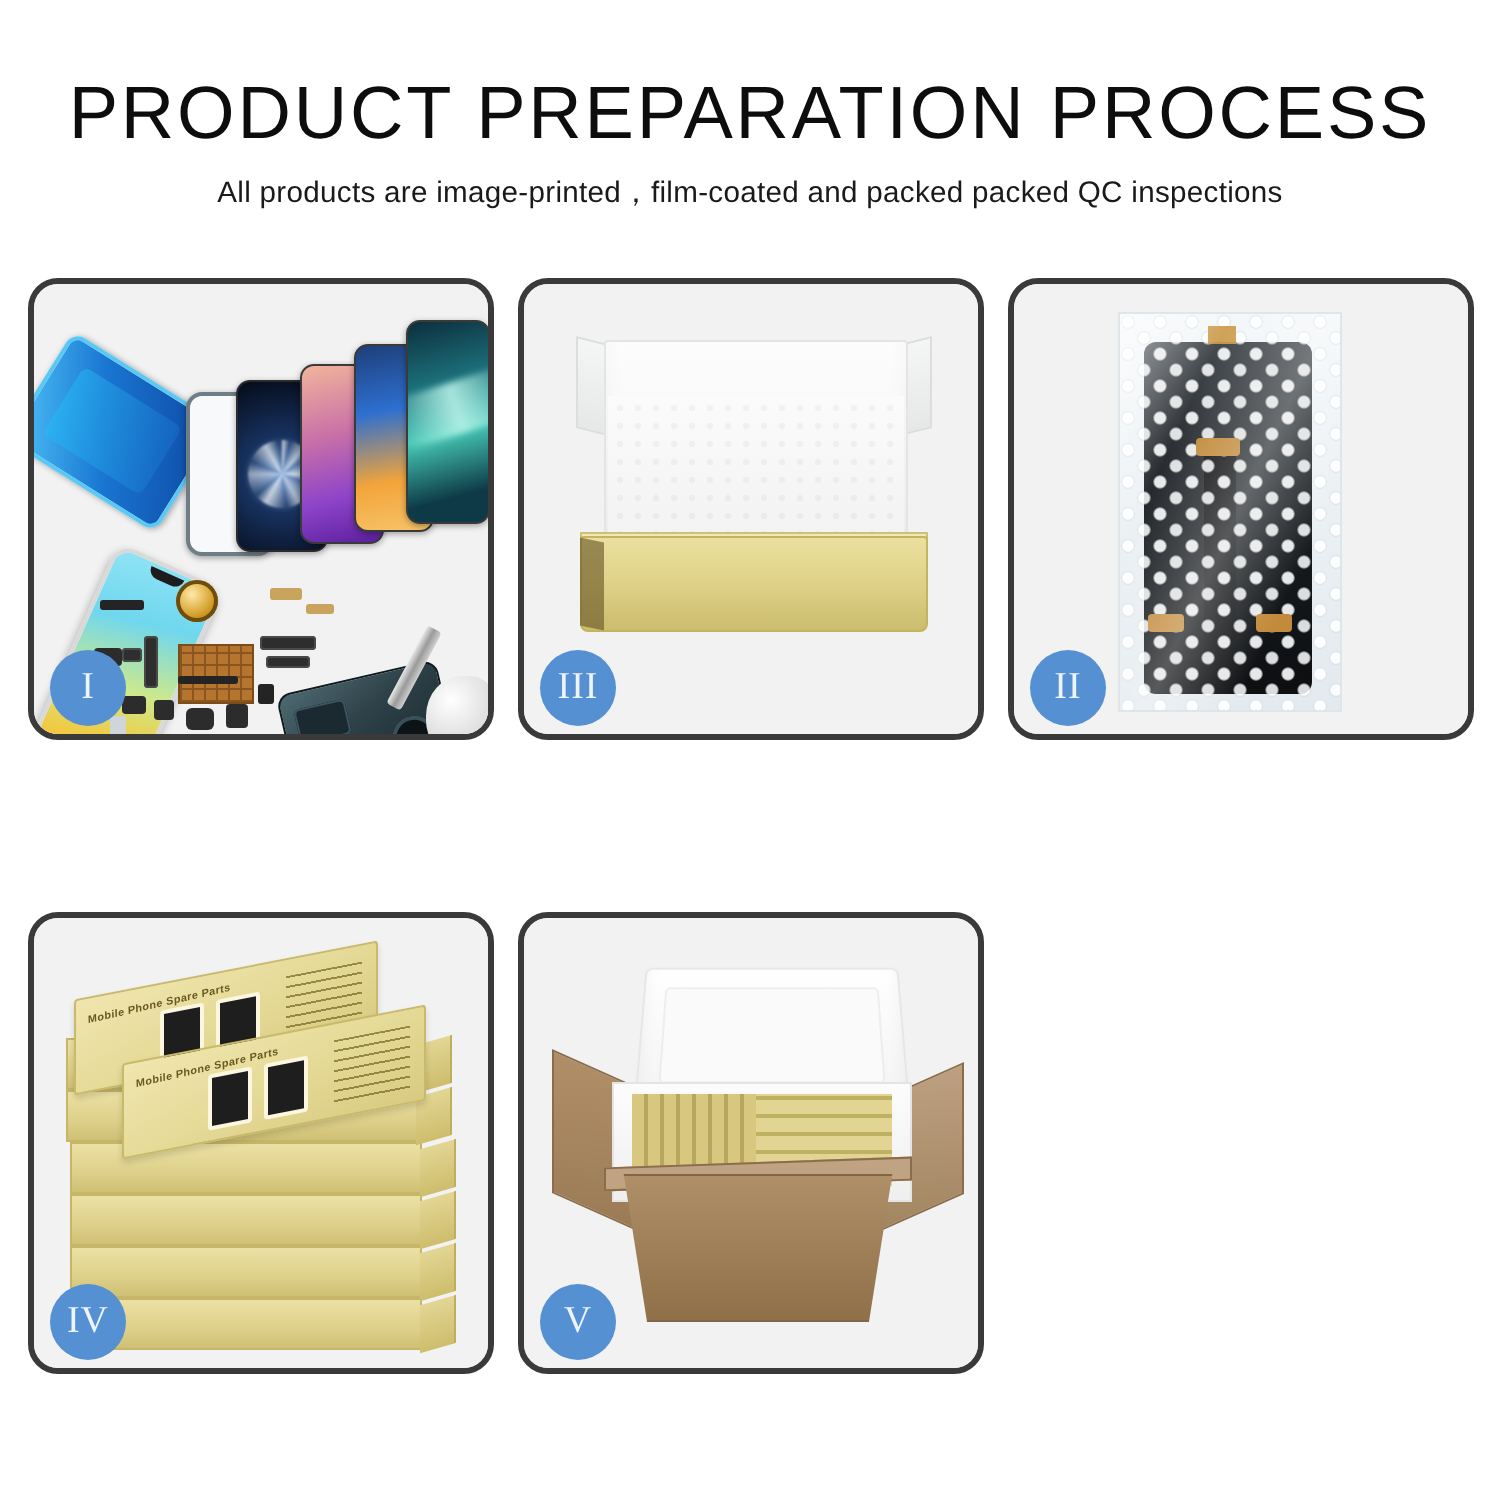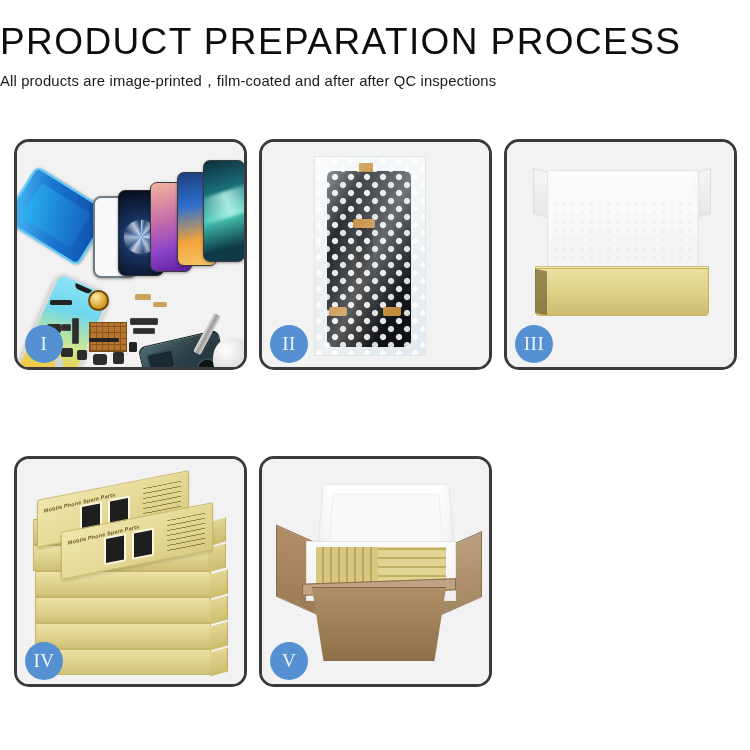--- a/index.html
+++ b/index.html
@@ -5,21 +5,21 @@
   * { margin:0; padding:0; box-sizing:border-box; }
   html,body { width:750px; height:750px; }
   body {
     background:#ffffff;
     font-family:"Liberation Sans", sans-serif;
     overflow:hidden;
   }
   .page { position:relative; width:750px; height:750px; background:#fff; }
 
   
-  .header { padding-top:23px; text-align:left; }
+  .header { padding-top:38px; text-align:center; }
   .title {
     font-size:37px; font-weight:500; letter-spacing:1.4px;
     color:#0d0d0d; line-height:1.05; white-space:nowrap;
   }
   .subtitle {
     margin-top:10px; font-size:14.8px; font-weight:400;
     color:#1a1a1a; letter-spacing:0.15px; white-space:nowrap;
   }
 
   
@@ -358,21 +358,21 @@
   .sealed .tab1 { left:38px; top:62px; }
   .sealed .tab2 { left:40px; top:116px; }
 </style>
 </head>
 <body>
 
 <div class="page">
 
   <div class="header">
     <div class="title">PRODUCT PREPARATION PROCESS</div>
-    <div class="subtitle">All products are image-printed，film-coated and after after QC inspections</div>
+    <div class="subtitle">All products are image-printed，film-coated and packed packed QC inspections</div>
   </div>
 
   <div class="grid">
 
     <div class="panel">
       <div class="panel-inner">
         <div class="p1">
           <div class="ph ph-a"></div>
           <div class="ph ph-b"></div>
           <div class="ph ph-c"></div>
@@ -404,48 +404,48 @@
           <div class="sp" style="left:38px;top:216px;width:8px;height:14px;background:#cfd6da;border-radius:2px;"></div>
           <div class="sp" style="left:72px;top:196px;width:30px;height:4px;"></div>
 
         </div>
       </div>
       <div class="badge">I</div>
     </div>
 
     <div class="panel">
       <div class="panel-inner">
+        <div class="fb">
+          <div class="lid-fold-l"></div>
+          <div class="lid-fold-r"></div>
+          <div class="lid"></div>
+          <div class="foam"></div>
+          <div class="tray-top"></div>
+          <div class="bubblewrap"></div>
+          <div class="tray"></div>
+          <div class="tray-edge"></div>
+        </div>
+      </div>
+      <div class="badge">III</div>
+    </div>
+
+    <div class="panel">
+      <div class="panel-inner">
         <div class="bag">
           <div class="screen"></div>
           <div class="flex"></div>
           <div class="conn" style="top:62px;"></div>
           <div class="conn" style="top:150px;left:14px;width:18px;"></div>
           <div class="conn" style="top:150px;left:68px;width:18px;"></div>
           <div class="tape" style="left:44px;top:6px;"></div>
           <div class="bubbles"></div>
           <div class="sheen"></div>
         </div>
       </div>
       <div class="badge">II</div>
-    </div>
-
-    <div class="panel">
-      <div class="panel-inner">
-        <div class="fb">
-          <div class="lid-fold-l"></div>
-          <div class="lid-fold-r"></div>
-          <div class="lid"></div>
-          <div class="foam"></div>
-          <div class="tray-top"></div>
-          <div class="bubblewrap"></div>
-          <div class="tray"></div>
-          <div class="tray-edge"></div>
-        </div>
-      </div>
-      <div class="badge">III</div>
     </div>
 
     <div class="panel">
       <div class="panel-inner">
         <div class="stack">
           <div class="sbox" style="left:6px;top:178px;">
               <div class="side"></div>
             </div>
           <div class="sbox" style="left:6px;top:152px;">
               <div class="side"></div>

